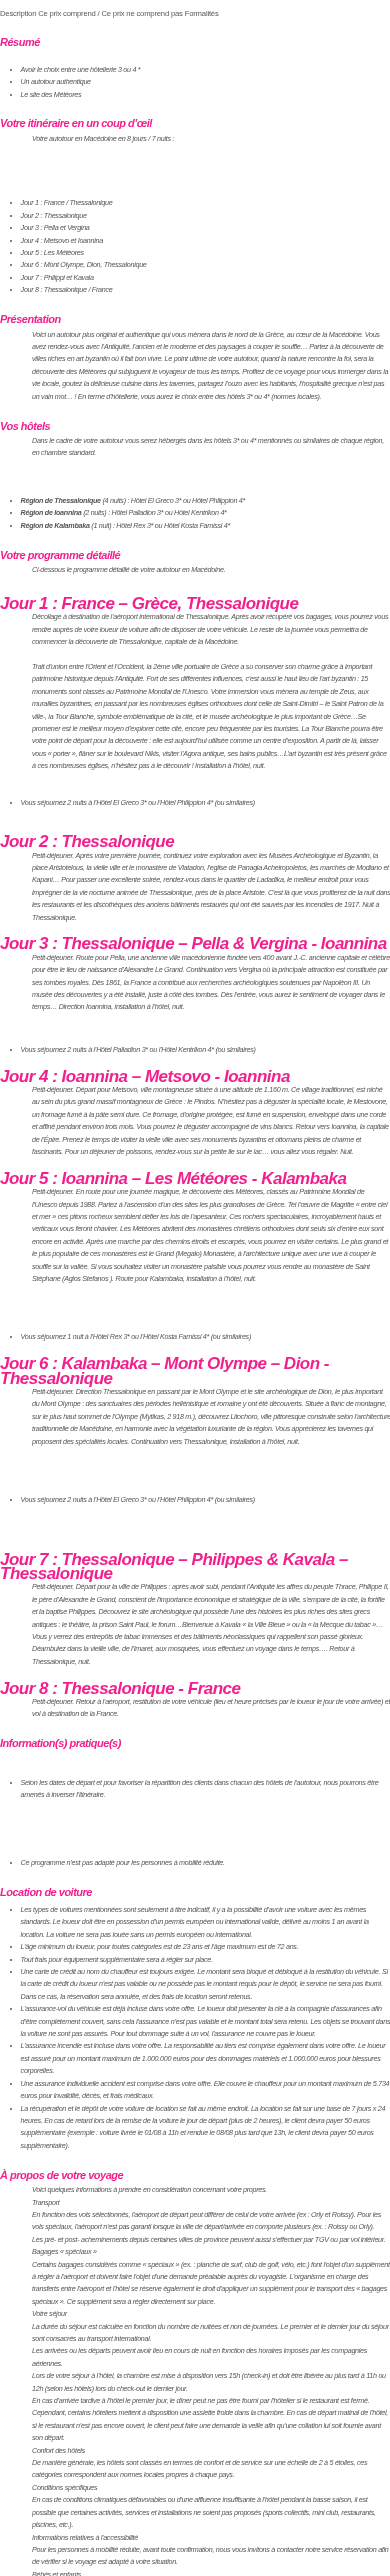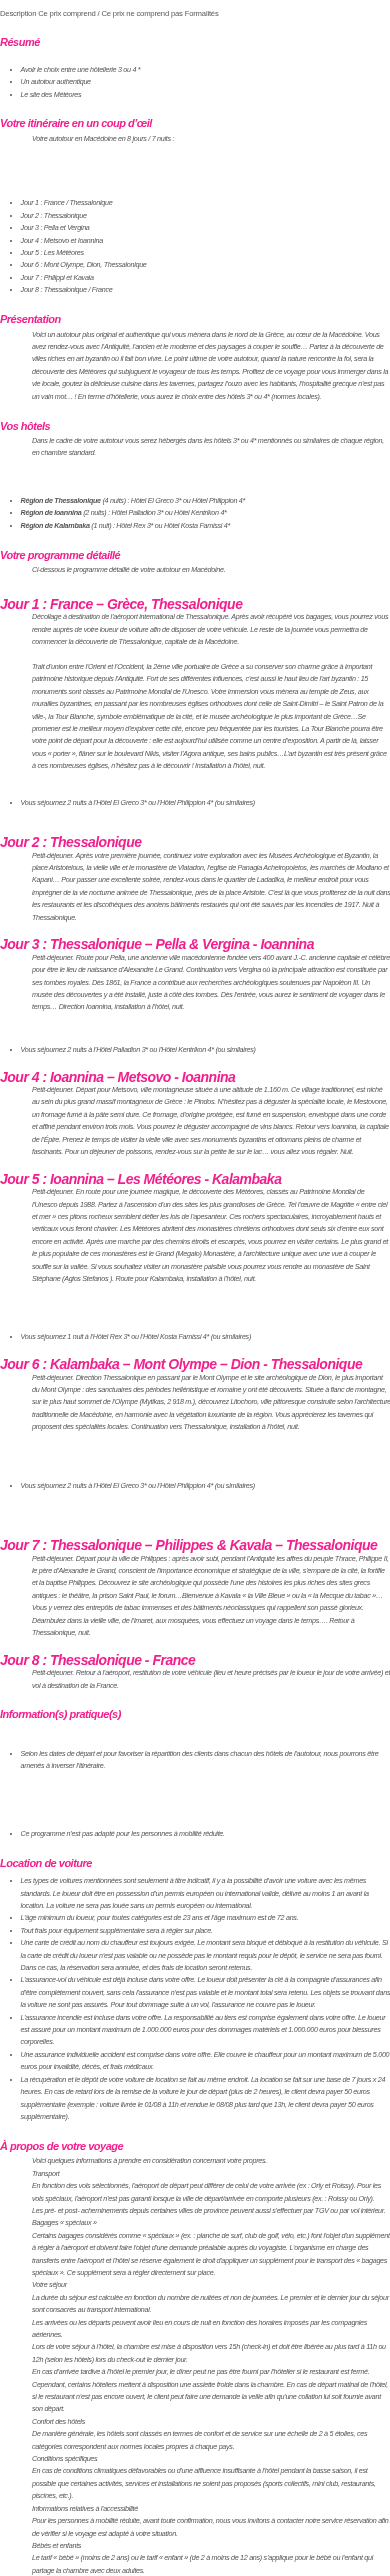--- a/index.html
+++ b/index.html
@@ -18,21 +18,21 @@
     font-weight: bold;
     font-size: 11px;
     line-height: 15.5px;
     margin: 15.5px 0 1px 0;
     letter-spacing: -0.5px;
   }
   h3 {
     color: #f2208e;
     font-style: italic;
     font-weight: bold;
-    font-size: 14px;
+    font-size: 17px;
     line-height: 14.4px;
     margin: 13.4px 0 0 0;
     letter-spacing: -0.5px;
   }
   p { margin: 0; font-style: italic; letter-spacing: -0.3px; padding-left: 32px; }
   p.gap { margin-top: 12.4px; }
   ul { margin: 4px 0 0 0; padding-left: 20.6px; }
   li { font-style: italic; letter-spacing: -0.3px; margin: 0; }
   li b { font-weight: bold; }
   .sub { font-style: italic; }
@@ -124,21 +124,21 @@
   </ul>
 
   <h2>Location de voiture</h2>
   <ul>
     <li>Les types de voitures mentionnées sont seulement à titre indicatif, il y a la possibilité d’avoir une voiture avec les mêmes standards. Le loueur doit être en possession d’un permis européen ou international valide, délivré au moins 1 an avant la location. La voiture ne sera pas louée sans un permis européen ou international.</li>
     <li>L’âge minimum du loueur, pour toutes catégories est de 23 ans et l’âge maximum est de 72 ans.</li>
     <li>Tout frais pour équipement supplémentaire sera à régler sur place.</li>
     <li>Une carte de crédit au nom du chauffeur est toujours exigée. Le montant sera bloqué et débloqué à la restitution du véhicule. Si la carte de crédit du loueur n’est pas valable ou ne possède pas le montant requis pour le dépôt, le service ne sera pas fourni. Dans ce cas, la réservation sera annulée, et des frais de location seront retenus.</li>
     <li>L’assurance-vol du véhicule est déjà incluse dans votre offre. Le loueur doit présenter la clé à la compagnie d’assurances afin d’être complètement couvert, sans cela l’assurance n’est pas valable et le montant total sera retenu. Les objets se trouvant dans la voiture ne sont pas assurés. Pour tout dommage suite à un vol, l’assurance ne couvre pas le loueur.</li>
     <li>L’assurance incendie est incluse dans votre offre. La responsabilité au tiers est comprise également dans votre offre. Le loueur est assuré pour un montant maximum de 1.000.000 euros pour des dommages matériels et 1.000.000 euros pour blessures corporelles.</li>
-    <li>Une assurance individuelle accident est comprise dans votre offre. Elle couvre le chauffeur pour un montant maximum de 5.000 euros pour invalidité, décès, et frais médicaux.</li>
+    <li>Une assurance individuelle accident est comprise dans votre offre. Elle couvre le chauffeur pour un montant maximum de 5.734 euros pour invalidité, décès, et frais médicaux.</li>
     <li>La récupération et le dépôt de votre voiture de location se fait au même endroit. La location se fait sur une base de 7 jours x 24 heures. En cas de retard lors de la remise de la voiture le jour de départ (plus de 2 heures), le client devra payer 50 euros supplémentaire (exemple : voiture livrée le 01/08 à 11h et rendue le 08/08 plus tard que 13h, le client devra payer 50 euros supplémentaire).</li>
   </ul>
 
   <h2>À propos de votre voyage</h2>
   <p>Voici quelques informations à prendre en considération concernant votre propres.</p>
   <p class="sub">Transport</p>
   <p>En fonction des vols sélectionnés, l’aéroport de départ peut différer de celui de votre arrivée (ex : Orly et Roissy). Pour les vols spéciaux, l’aéroport n’est pas garanti lorsque la ville de départ/arrivée en comporte plusieurs (ex. : Roissy ou Orly).</p>
   <p>Les pré- et post- acheminements depuis certaines villes de province peuvent aussi s'effectuer par TGV ou par vol intérieur.</p>
   <p class="sub">Bagages « spéciaux »</p>
   <p>Certains bagages considérés comme « spéciaux » (ex. : planche de surf, club de golf, vélo, etc.) font l'objet d'un supplément à régler à l'aéroport et doivent faire l'objet d'une demande préalable auprès du voyagiste. L'organisme en charge des transferts entre l'aéroport et l'hôtel se réserve également le droit d'appliquer un supplément pour le transport des « bagages spéciaux ». Ce supplément sera à régler directement sur place.</p>

